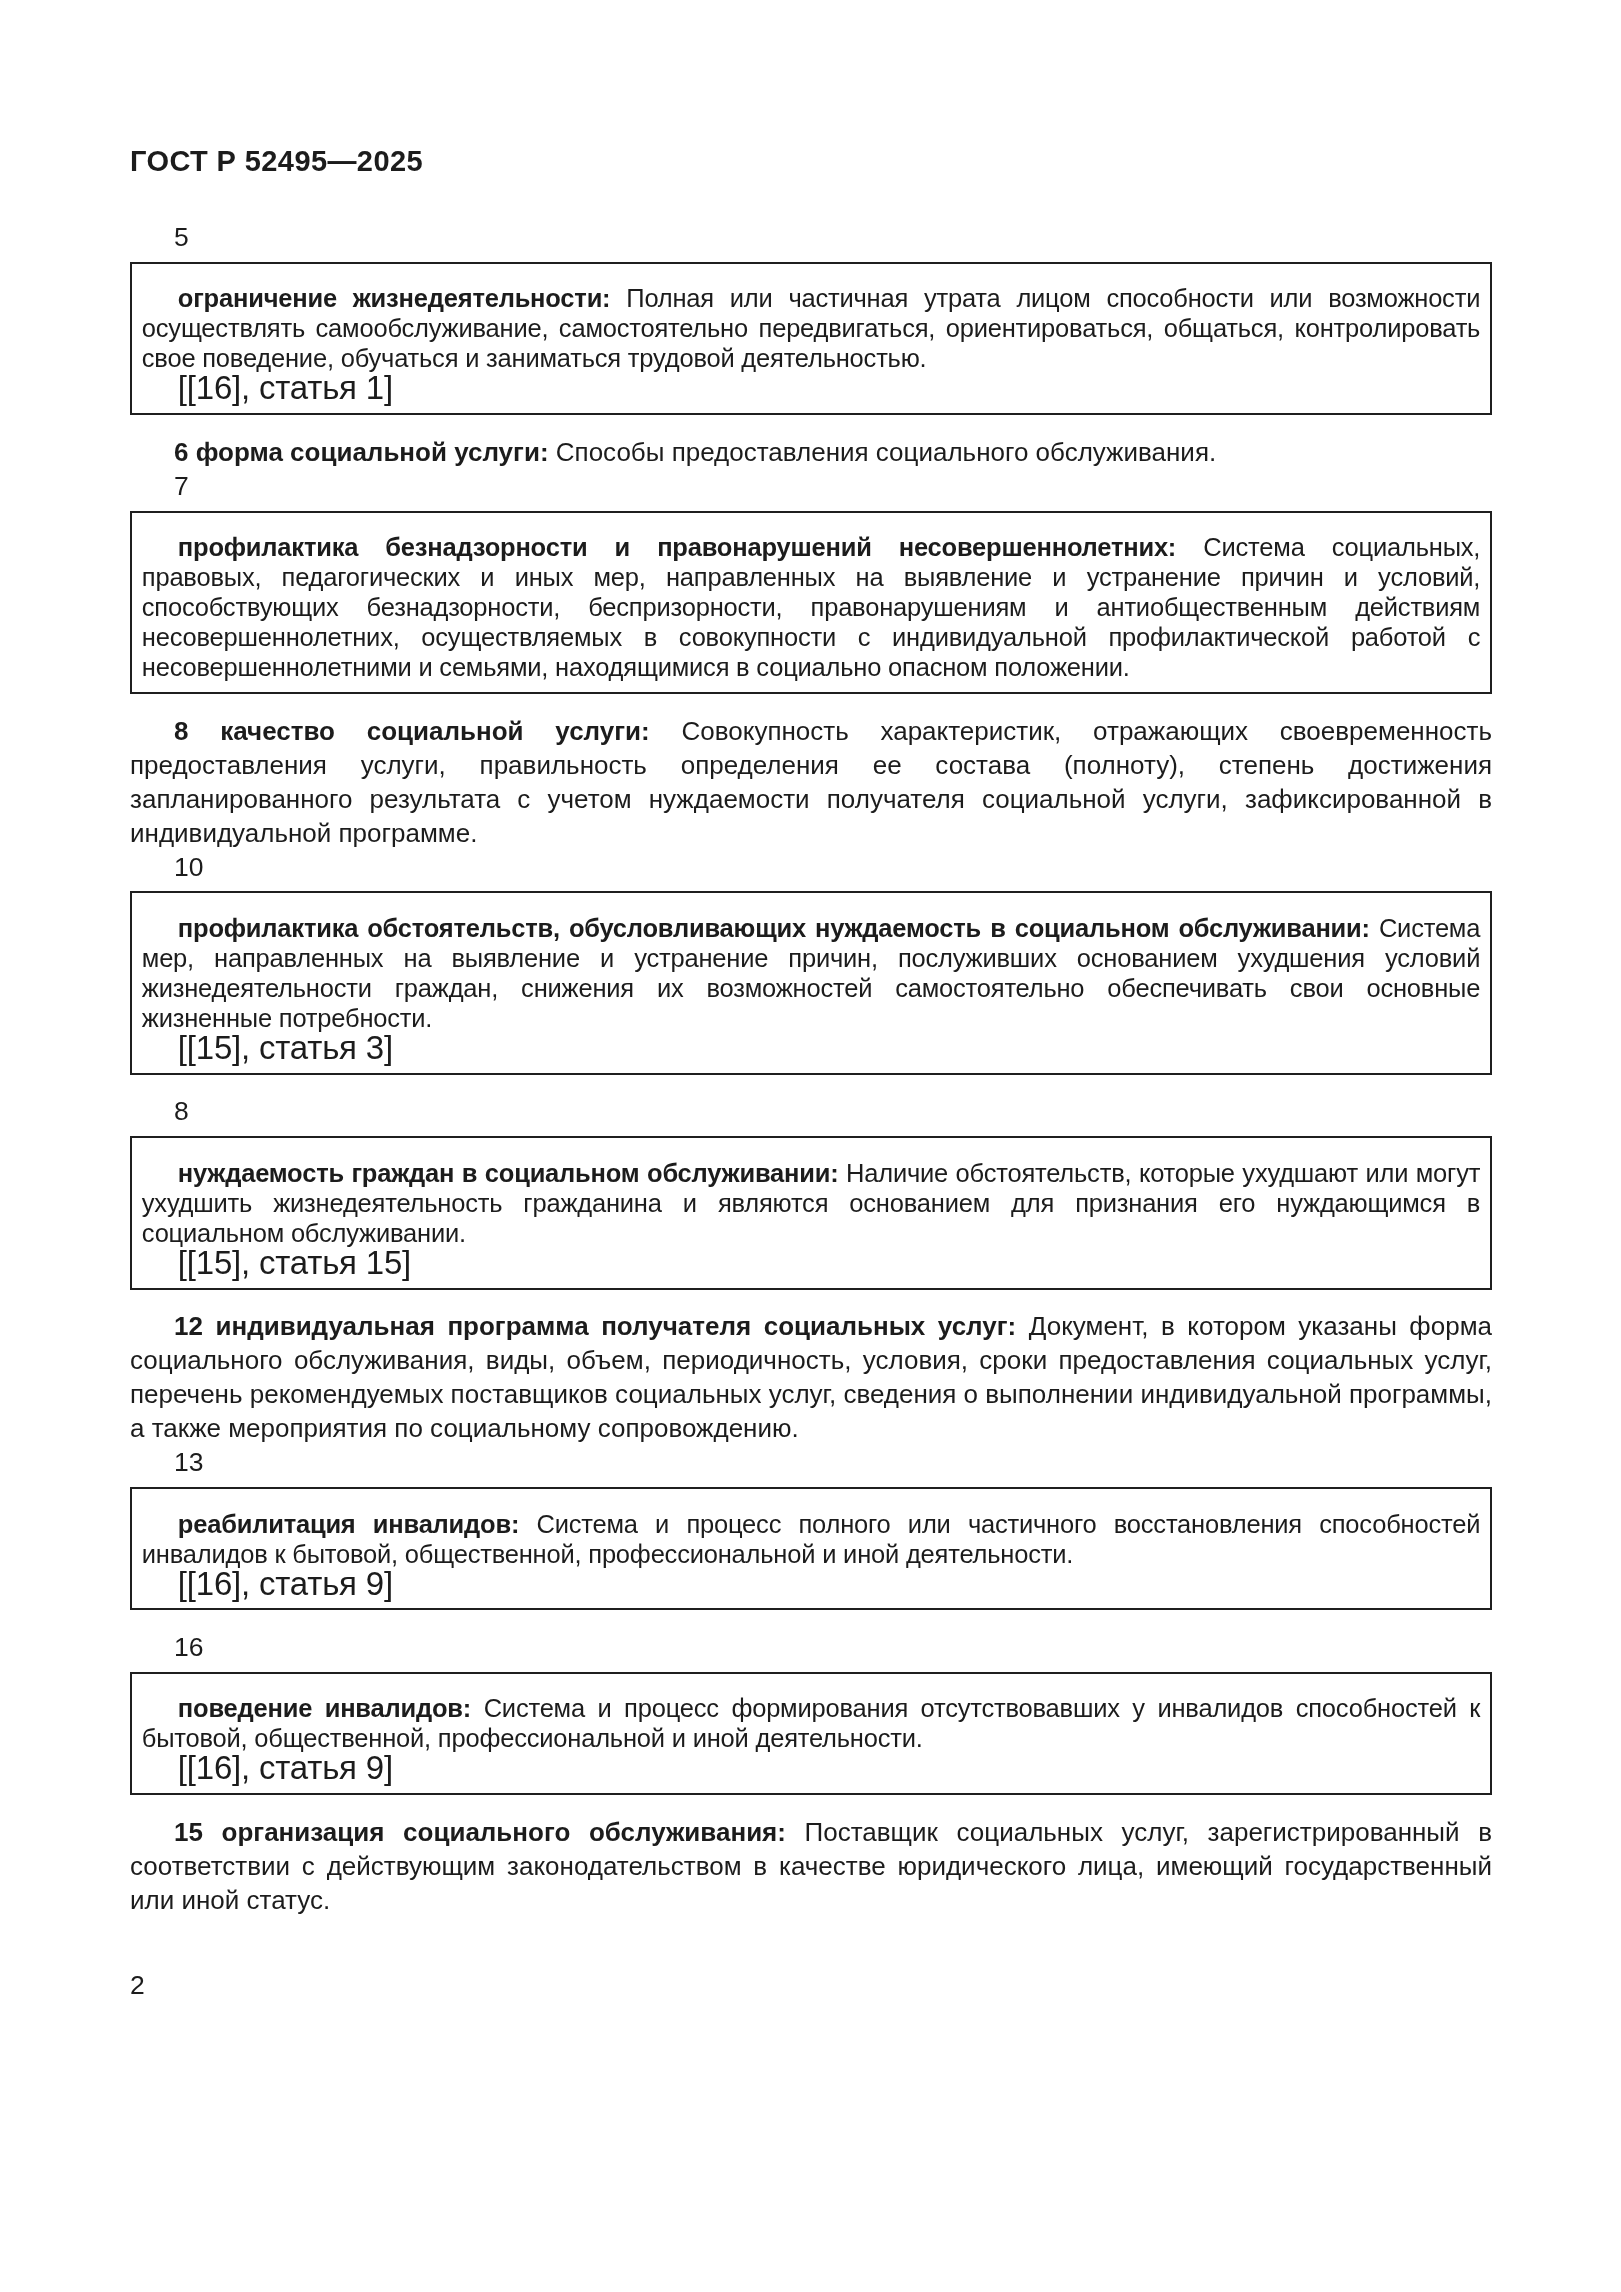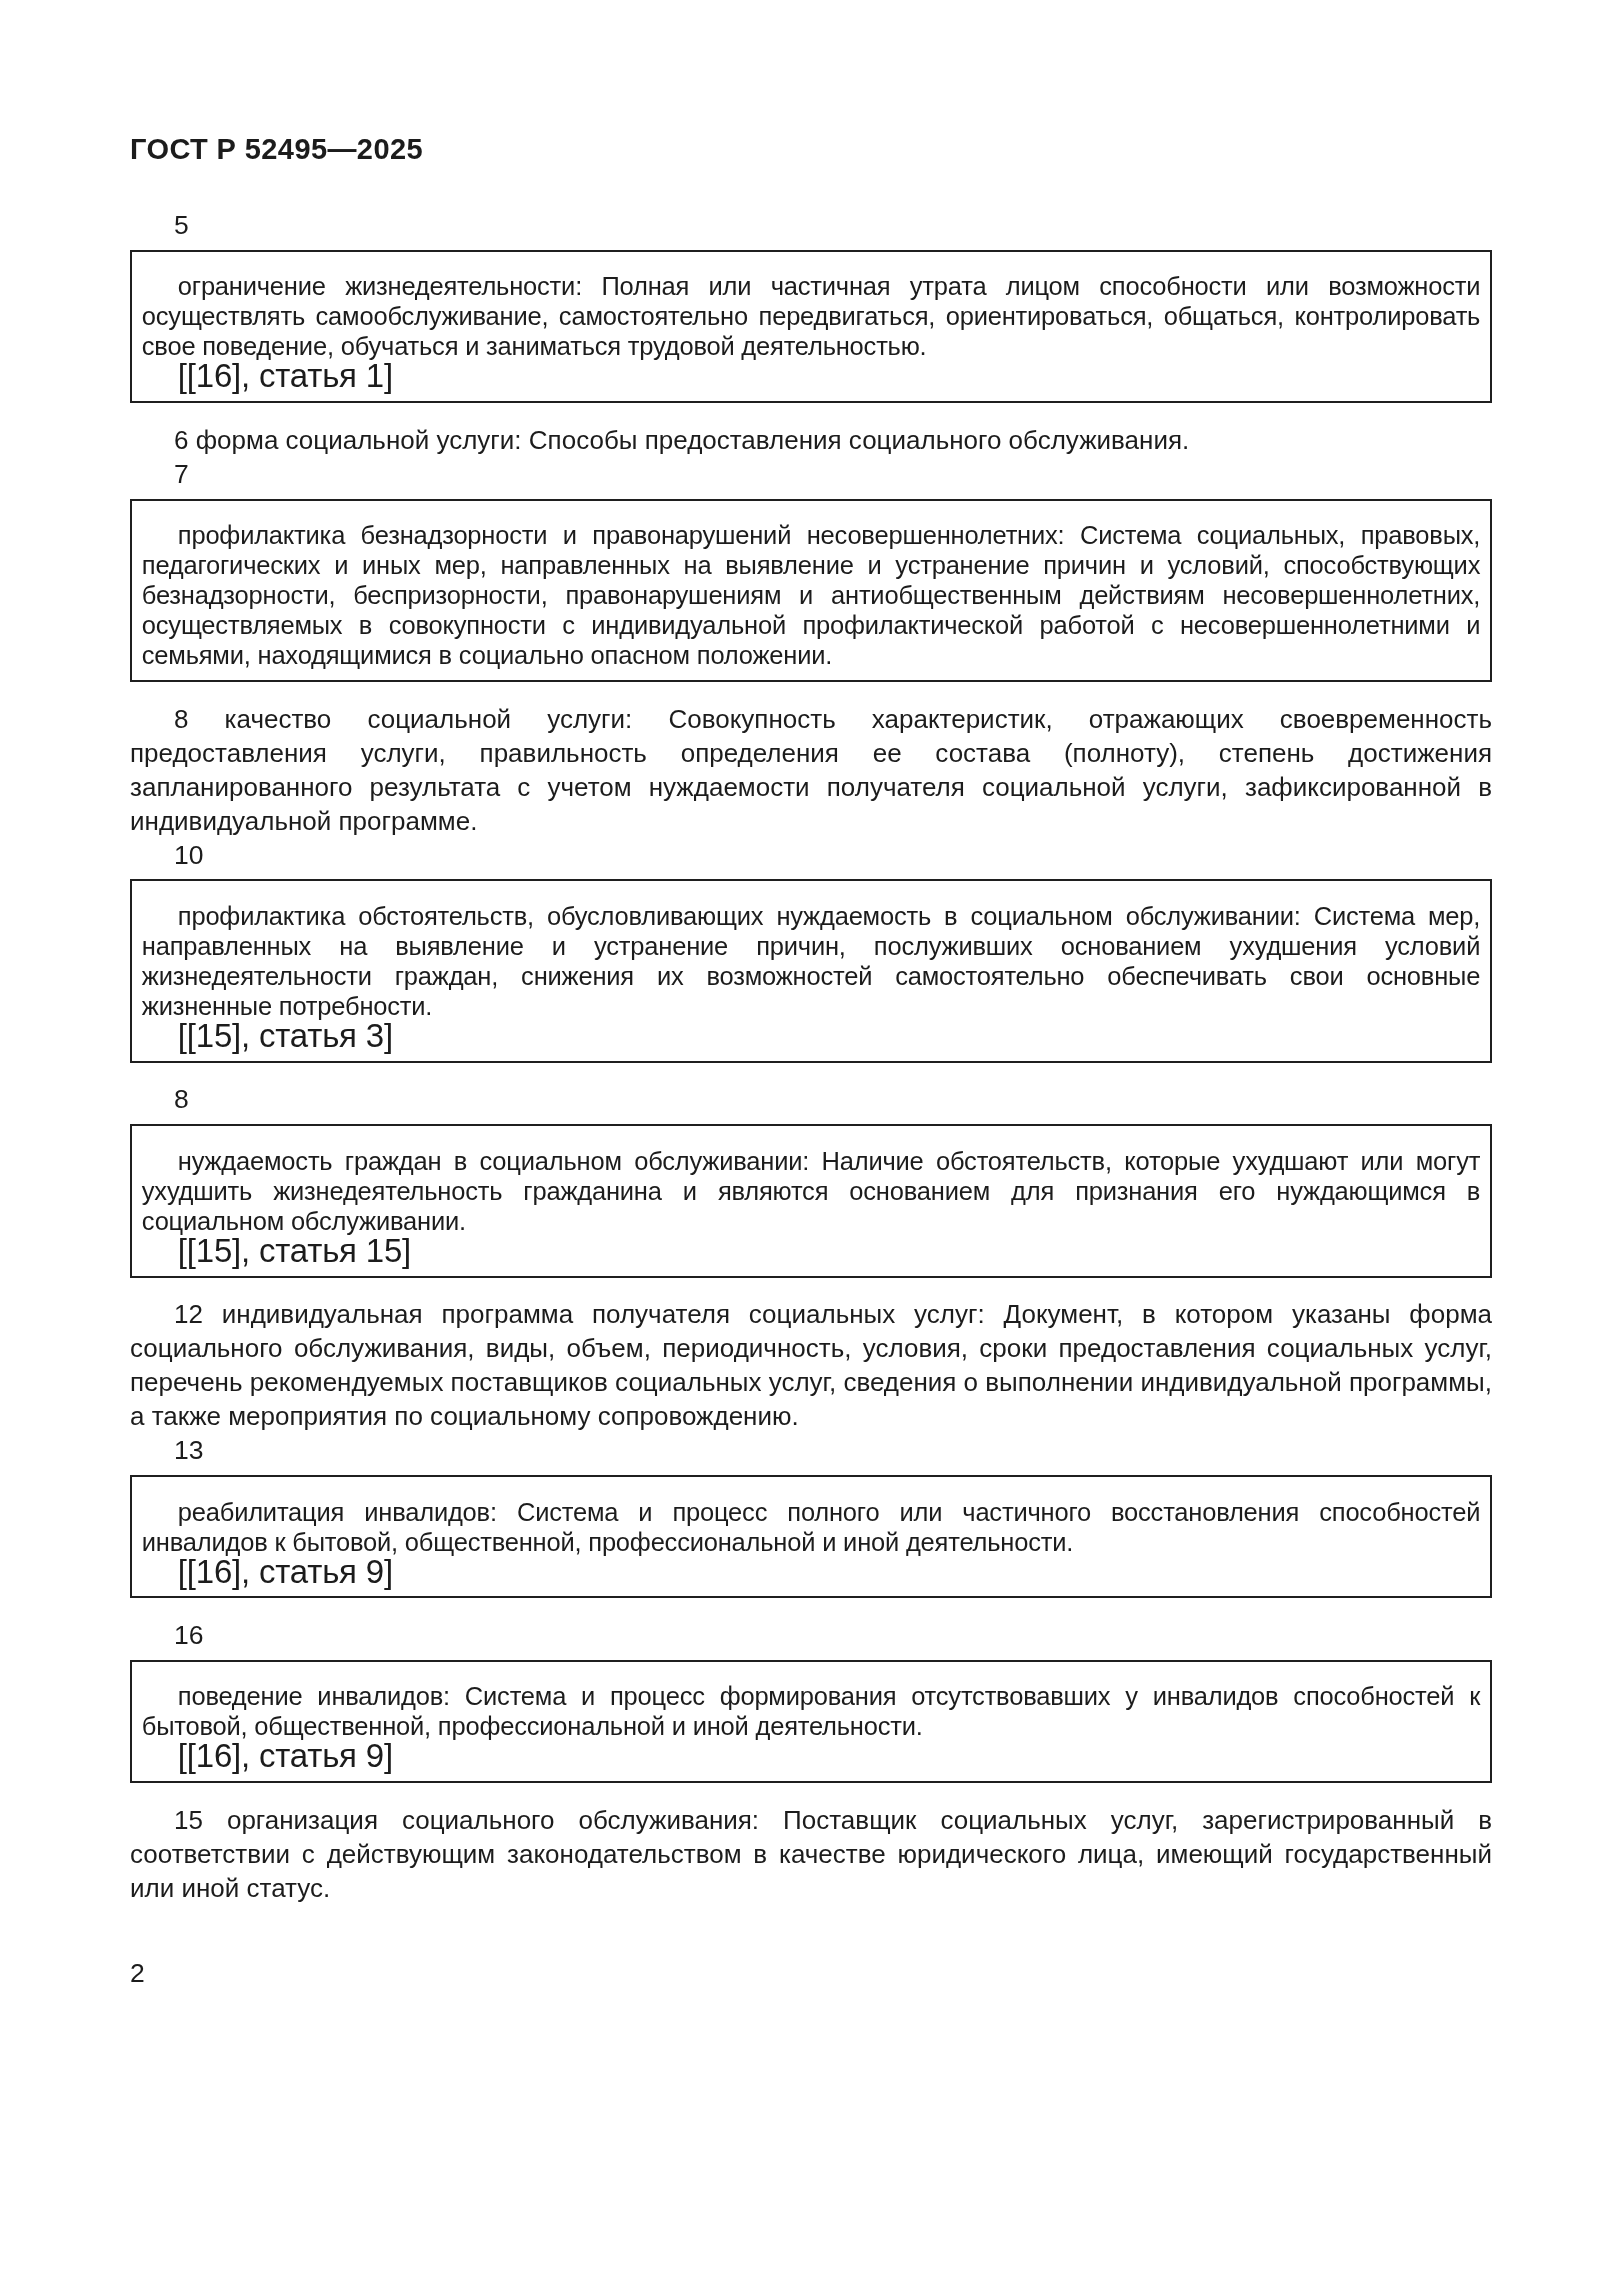--- a/index.html
+++ b/index.html
@@ -11,21 +11,21 @@
     height: 2293px;
     background: #ffffff;
     font-family: "Liberation Sans", sans-serif;
     color: #1c1c1c;
     overflow: hidden;
     position: relative;
   }
   .content {
     position: absolute;
     left: 130px;
-    top: 132px;
+    top: 144px;
     width: 1362px;
   }
   .doc-header {
     font-weight: bold;
     font-size: 29px;
     line-height: 35px;
     margin: 0 0 41px 0;
     letter-spacing: 0.4px;
   }
   .num-line {
@@ -34,21 +34,21 @@
     padding-left: 44px;
   }
   .para {
     margin: 0;
     font-size: 26px;
     line-height: 34px;
     text-align: justify;
     text-indent: 44px;
   }
   .b {
-    font-weight: normal;
+    font-weight: bold;
   }
   .box {
     border: 2.9px solid #1f1f1f;
     margin: 7.8px 0 19.6px 0;
     padding: 19.6px 9.8px 9.8px 9.8px;
   }
   .box .para {
     font-size: 25.5px;
     line-height: 30px;
     letter-spacing: -0.2px;

